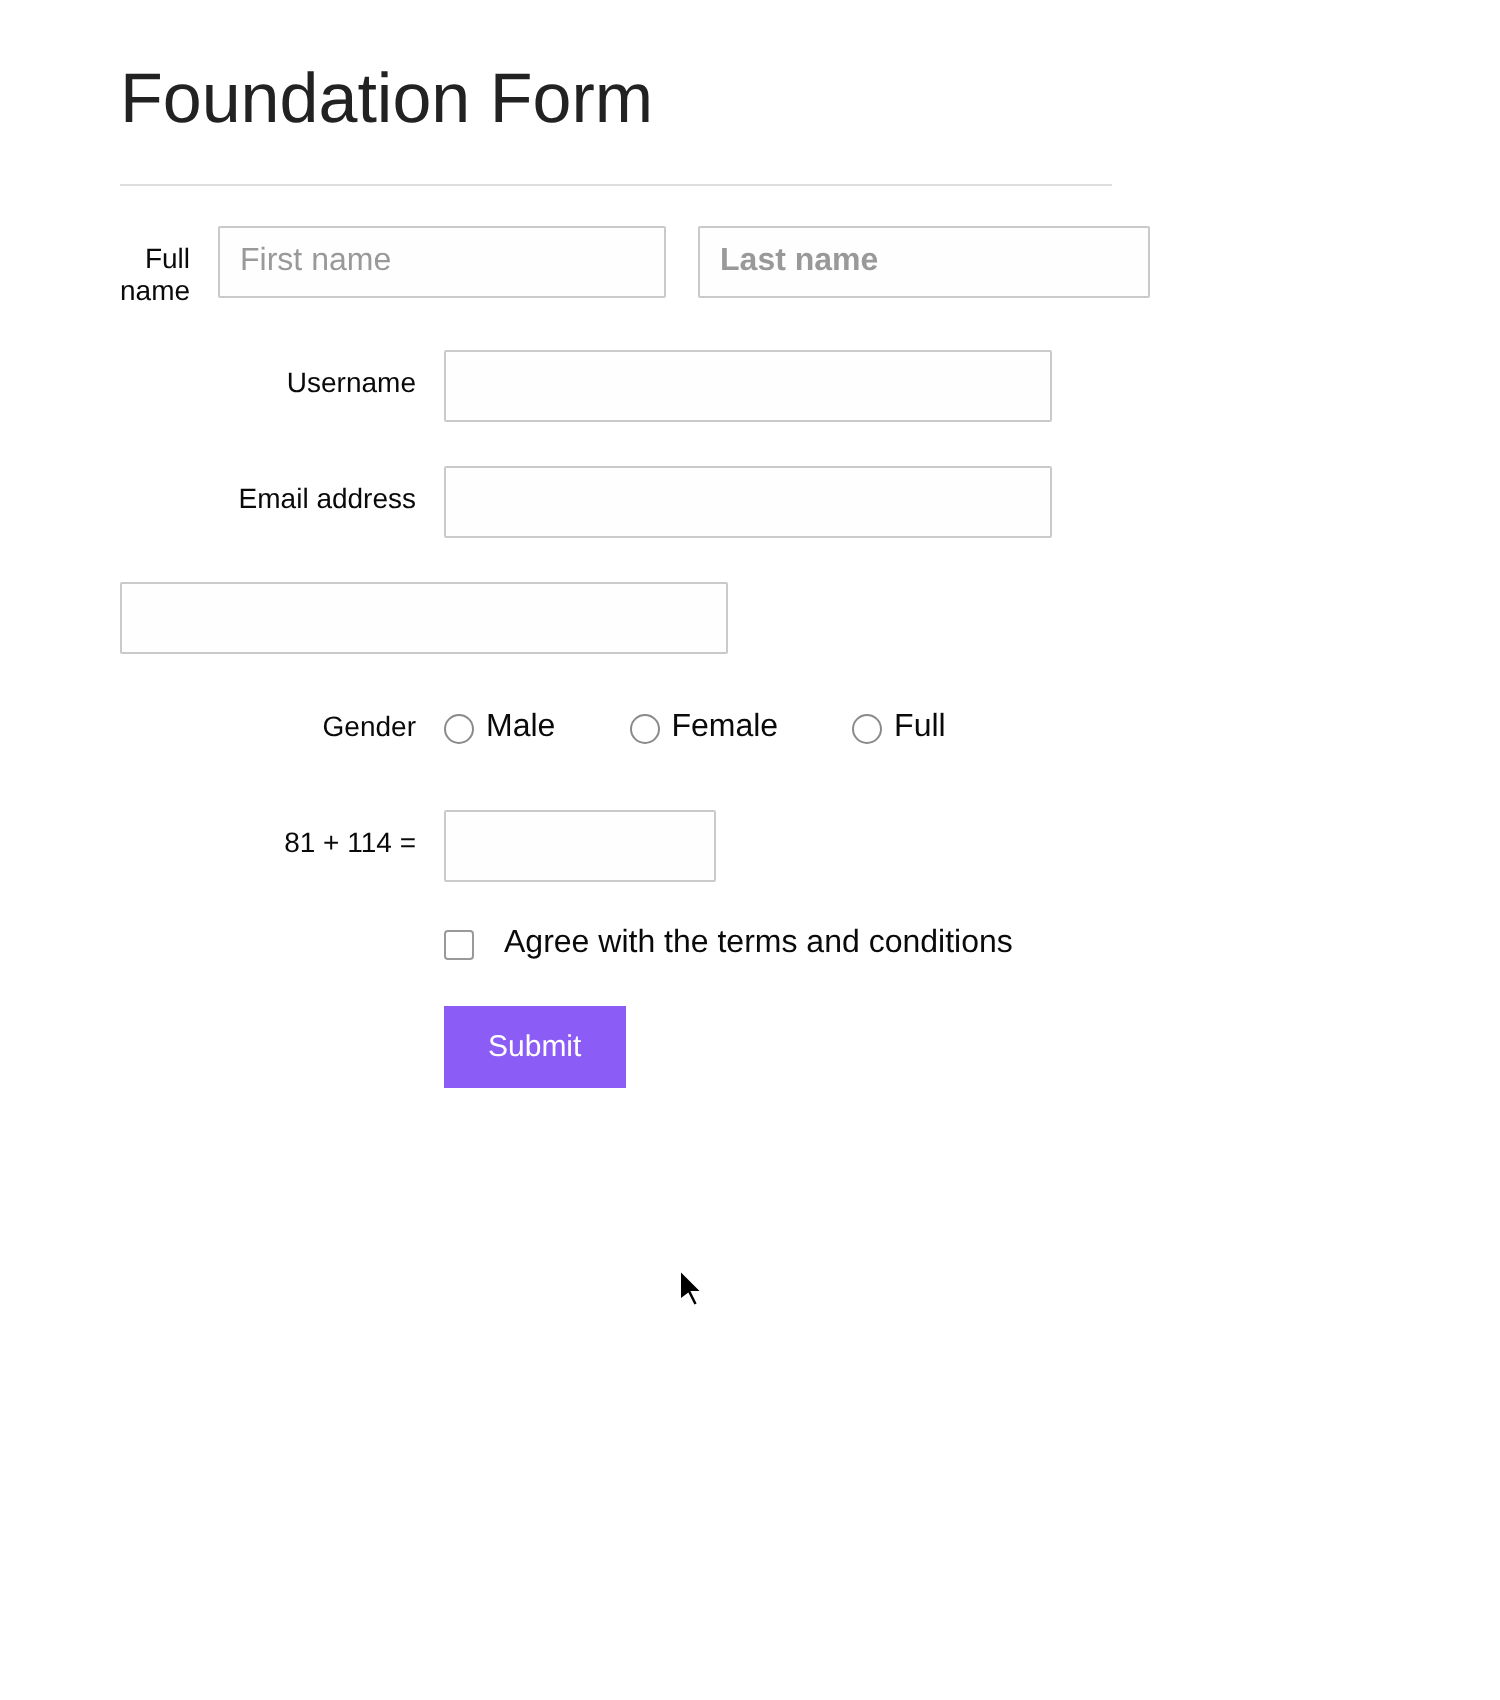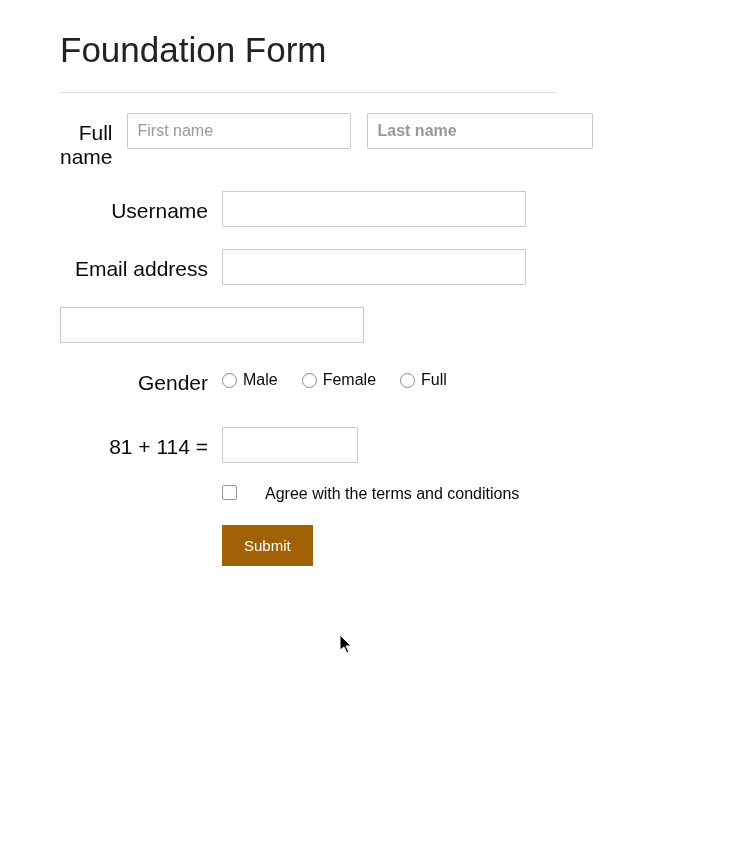--- a/index.html
+++ b/index.html
@@ -31,21 +31,21 @@
     align-items: flex-start;
     margin-bottom: 22px;
   }
   .form-row.tight { margin-bottom: 32px; }
   .label-col {
     width: 162px;
     text-align: right;
     padding-right: 14px;
     padding-top: 8px;
     color: #0a0a0a;
-    font-size: 21px;
+    font-size: 14px;
   }
   .field-col {
     flex: 1;
     display: flex;
     gap: 16px;
     align-items: center;
   }
   input[type="text"],
   input[type="password"],
   input[type="email"] {
@@ -57,52 +57,52 @@
     color: #0a0a0a;
     border-radius: 1px;
   }
   input::placeholder { color: #999; }
   .w-first { width: 224px; }
   .w-last  { width: 226px; font-weight: bold; }
   .w-med   { width: 304px; }
   .w-small { width: 136px; }
   .radio-group {
     display: flex;
-    gap: 24px;
+    gap: 37px;
     align-items: flex-start;
     padding-top: 6px;
   }
   .radio-item {
     display: flex;
     align-items: center;
     gap: 6px;
     font-size: 16px;
   }
   .radio-circle {
     width: 15px; height: 15px;
     border: 1px solid #8a8a8a;
     border-radius: 50%;
     display: inline-block;
     background: #fff;
   }
   .checkbox-item {
     display: flex;
-    align-items: flex-start;
-    gap: 28px;
+    align-items: center;
+    gap: 15px;
     font-size: 16px;
   }
   .checkbox-box {
     width: 15px; height: 15px;
     border: 1px solid #999;
     background: #fff;
     display: inline-block;
     border-radius: 2px;
   }
   .submit-btn {
-    background: #a16207;
+    background: #8b5cf6;
     color: #fff;
     border: none;
     padding: 12px 22px;
     font-size: 15px;
     cursor: pointer;
   }
   .cursor {
     position: absolute;
     left: 340px;
     top: 635px;

